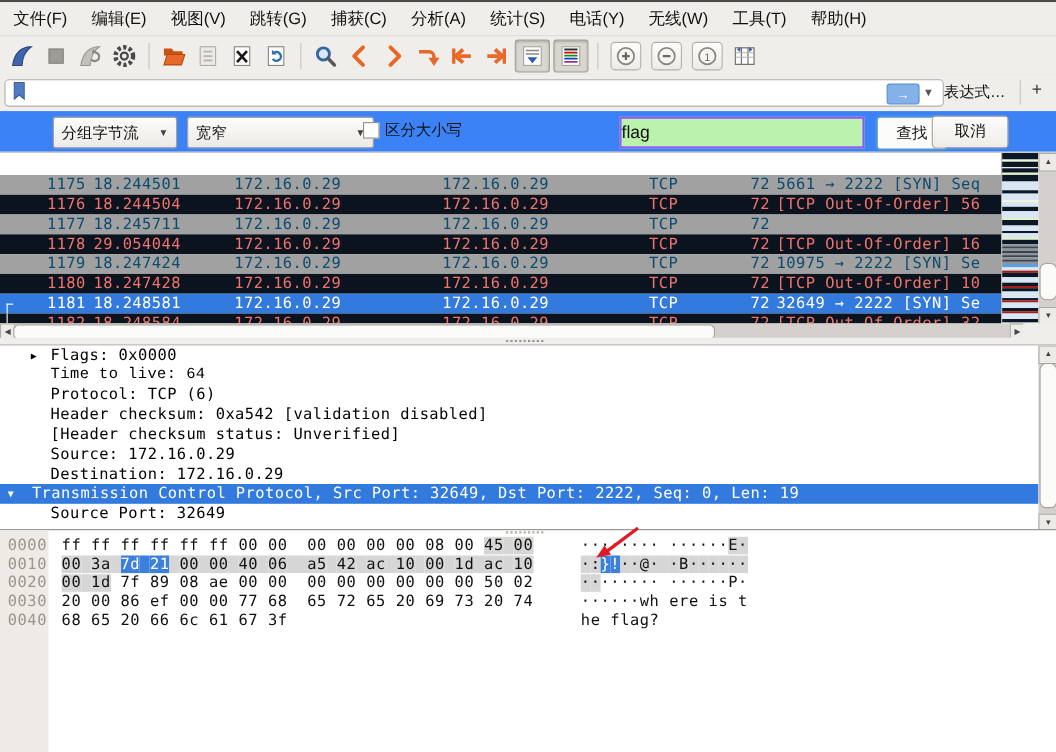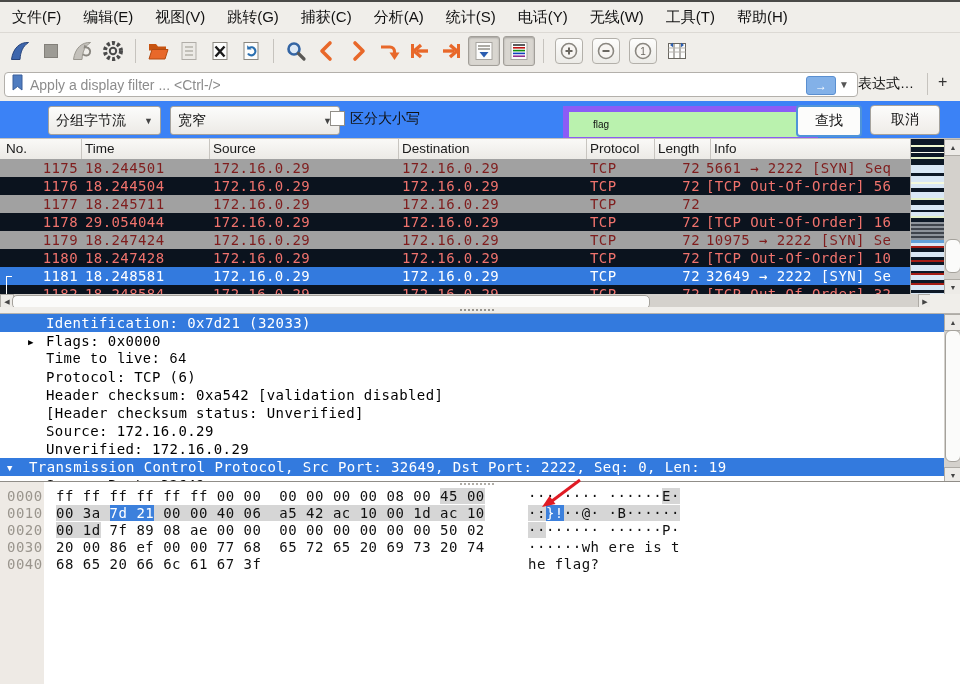--- a/index.html
+++ b/index.html
@@ -33,36 +33,36 @@
   
   #findbar{left:0;top:101px;width:960px;height:37px;background:#3b82f6;border-bottom:1px solid #c9c6c1}
   .dropdown{background:linear-gradient(#fcfcfb,#eceae6);border:1px solid #a5a29c;border-radius:3px;height:27px;
             display:flex;align-items:center;justify-content:space-between;padding:0 7px;font-size:14px}
   .dropdown .caret{font-size:9px;color:#444;margin-left:6px}
   #find-in{left:48px;top:5px;width:97px}
   #find-charset{left:170px;top:5px;width:154px}
   #find-case-box{left:330px;top:10px;width:13px;height:13px;background:#fff;border:1px solid #918e88}
   #find-case-label{left:350px;top:9px}
   #find-type{left:448px;top:5px;width:112px}
-  #find-input{left:563px;top:5px;width:219px;height:25px;background:var(--find-green);border:6px solid #8b5cf6;
-              display:flex;align-items:center;padding-left:24px;font-size:10px}
+  #find-input{left:563px;top:5px;width:219px;height:25px;background:var(--find-green);border:2px solid #8b5cf6;
+              display:flex;align-items:center;padding-left:0;font-size:16px}
   #find-btn{left:796px;top:4px;width:62px;height:28px;background:#fcfcfb;border:2px solid #4f94d8;border-radius:4px;
             display:flex;align-items:center;justify-content:center}
-  #cancel-btn{left:870px;top:4px;width:68px;height:28px;background:linear-gradient(#fcfcfb,#efece8);
+  #cancel-btn{left:847px;top:4px;width:68px;height:28px;background:linear-gradient(#fcfcfb,#efece8);
               border:1px solid #a5a29c;border-radius:4px;display:flex;align-items:center;justify-content:center}
   
   #packetlist{left:0;top:138px;width:960px;height:169px;background:#fff;border-top:1px solid #c5c2bd}
   #plheader{left:0;top:0;width:960px;height:20px;background:linear-gradient(#faf9f7,#eceae6);border-bottom:1px solid #b5b2ad}
   #plheader .hl{position:absolute;top:2px;font-size:13.5px;color:#1a1a1a;white-space:nowrap}
   .hsep{position:absolute;top:0;width:1px;height:20px;background:#c8c5c0}
   #plrows{left:0;top:20px;width:910px;height:135px;overflow:hidden}
   .prow{position:relative;width:100%;height:18px;font-family:"DejaVu Sans Mono","Liberation Mono",monospace;
         font-size:14px;letter-spacing:0.4px;line-height:18px;white-space:nowrap}
   .prow span{position:absolute;top:0;overflow:hidden}
-  .prow.gray{background:var(--gray-row);color:#7f1d1d}
+  .prow.gray{background:var(--gray-row);color:#0c4a6e}
   .prow.bad{background:var(--bad-bg);color:var(--bad-fg)}
   .prow.selected{background:var(--sel);color:#fff}
   .c-no{left:0;width:78px;text-align:right}
   .c-time{left:85px;width:125px}
   .c-src{left:213px;width:185px}
   .c-dst{left:402px;width:185px}
   .c-proto{left:590px;width:60px}
   .c-len{left:648px;width:52px;text-align:right}
   .c-info{left:706px;width:204px}
   .rel-v{position:absolute;left:6px;top:0;width:1px;height:18px;background:#fff}
@@ -264,21 +264,20 @@
     </span>
   </div>
 
 <div id="filterbar" class="abs">
   <div id="filter-input" class="abs">
     <span>
       <svg width="13" height="18" viewBox="0 0 13 18">
           <path d="M2 1 h9 v15 l-4.5 -3.6 L2 16 Z" fill="#4f7cc0" stroke="#3a5f9a"></path>
         </svg>
     </span>
-    <span id="filter-placeholder">Apply a display filter ... &lt;Ctrl-/&gt;</span>
   </div>
   <div id="filter-apply" class="abs">→</div>
   <div id="filter-caret" class="abs">▼</div>
   <div id="filter-expr" class="abs">表达式…</div>
   <div id="filter-sep" class="abs"></div>
   <div id="filter-add" class="abs">+</div>
 </div>
 
 <div id="findbar" class="abs">
   <div id="find-in" class="abs dropdown">
@@ -296,35 +295,20 @@
   </div>
   <div id="find-btn" class="abs">
     <span>查找</span>
   </div>
   <div id="cancel-btn" class="abs">
     <span>取消</span>
   </div>
 </div>
 
 <div id="packetlist" class="abs">
-  <div id="plheader" class="abs">
-      <span class="hl" style="left: 6px;">No.</span>
-      <span class="hl" style="left: 85px;">Time</span>
-      <span class="hl" style="left: 213px;">Source</span>
-      <span class="hl" style="left: 402px;">Destination</span>
-      <span class="hl" style="left: 590px;">Protocol</span>
-      <span class="hl" style="left: 658px;">Length</span>
-      <span class="hl" style="left: 714px;">Info</span>
-      <span class="hsep" style="left: 81px;"></span>
-      <span class="hsep" style="left: 209px;"></span>
-      <span class="hsep" style="left: 398px;"></span>
-      <span class="hsep" style="left: 586px;"></span>
-      <span class="hsep" style="left: 654px;"></span>
-      <span class="hsep" style="left: 710px;"></span>
-    </div>
   <div id="plrows" class="abs">
       <div class="prow gray">
         <span class="c-no">1175</span>
         <span class="c-time">18.244501</span>
         <span class="c-src">172.16.0.29</span>
         <span class="c-dst">172.16.0.29</span>
         <span class="c-proto">TCP</span>
         <span class="c-len">72</span>
         <span class="c-info">5661 → 2222 [SYN] Seq</span>
       </div>
@@ -454,44 +438,41 @@
   </div>
   <div id="plcorner" class="abs"></div>
 </div>
 
 <div id="splitter1" class="abs">
     <div class="grip"></div>
   </div>
 
 <div id="details" class="abs">
   <div id="drows">
-      <div class="drow sel">
-        <span class="txt" style="left: 46px;">Identification: 0x7d21 (32033)</span>
-      </div>
       <div class="drow">
         <span class="arr" style="left: 28px;">▶</span>
         <span class="txt" style="left: 46px;">Flags: 0x0000</span>
       </div>
       <div class="drow">
         <span class="txt" style="left: 46px; font-family: Liberation Mono, monospace;">Time to live: 64</span>
       </div>
       <div class="drow">
         <span class="txt" style="left: 46px;">Protocol: TCP (6)</span>
       </div>
       <div class="drow">
         <span class="txt" style="left: 46px;">Header checksum: 0xa542 [validation disabled]</span>
       </div>
       <div class="drow">
         <span class="txt" style="left: 46px;">[Header checksum status: Unverified]</span>
       </div>
       <div class="drow">
         <span class="txt" style="left: 46px;">Source: 172.16.0.29</span>
       </div>
       <div class="drow">
-        <span class="txt" style="left: 46px;">Unverified: 172.16.0.29</span>
+        <span class="txt" style="left: 46px;">Destination: 172.16.0.29</span>
       </div>
       <div class="drow sel">
         <span class="arr" style="left: 7px;">▼</span>
         <span class="txt" style="left: 29px;">Transmission Control Protocol, Src Port: 32649, Dst Port: 2222, Seq: 0, Len: 19</span>
       </div>
       <div class="drow">
         <span class="txt" style="left: 46px;">Source Port: 32649</span>
       </div>
     </div>
   <div id="dvscroll" class="abs">

